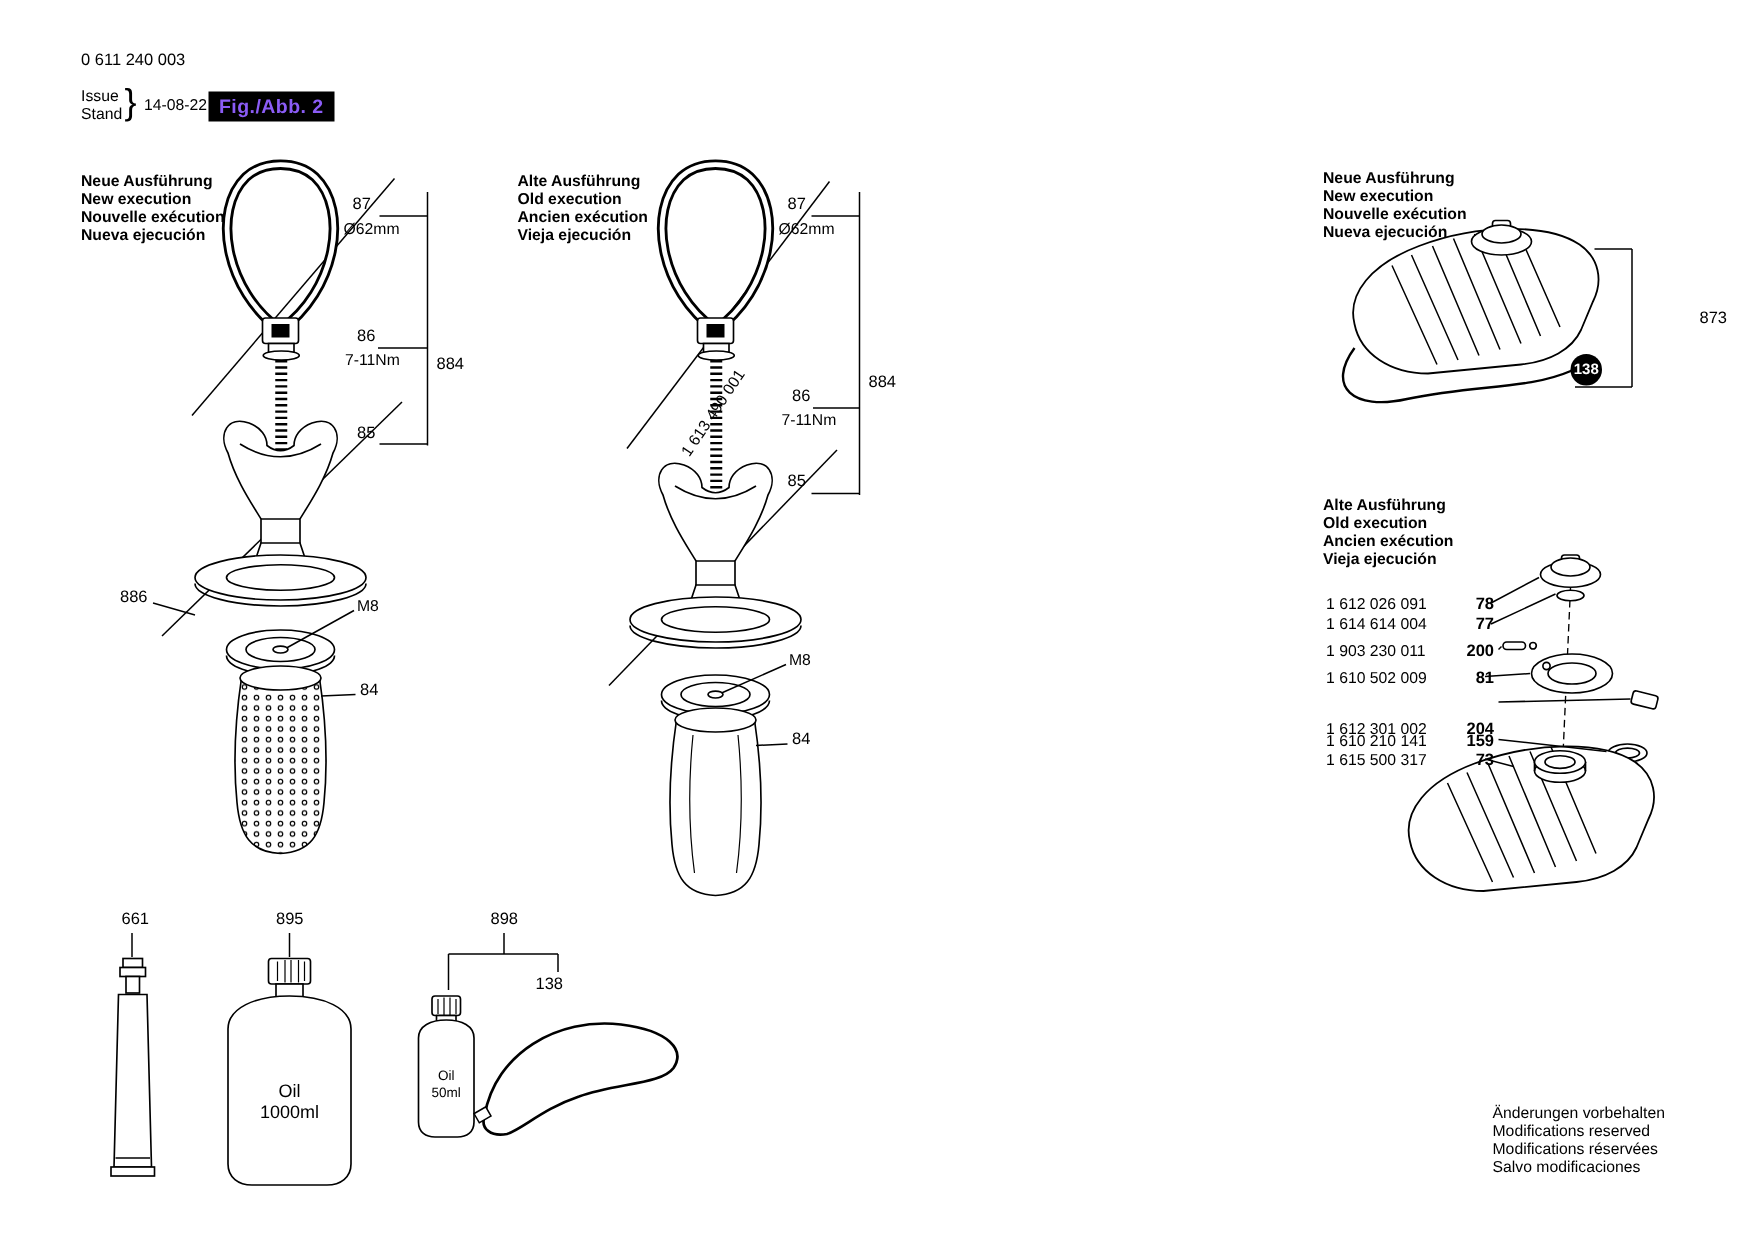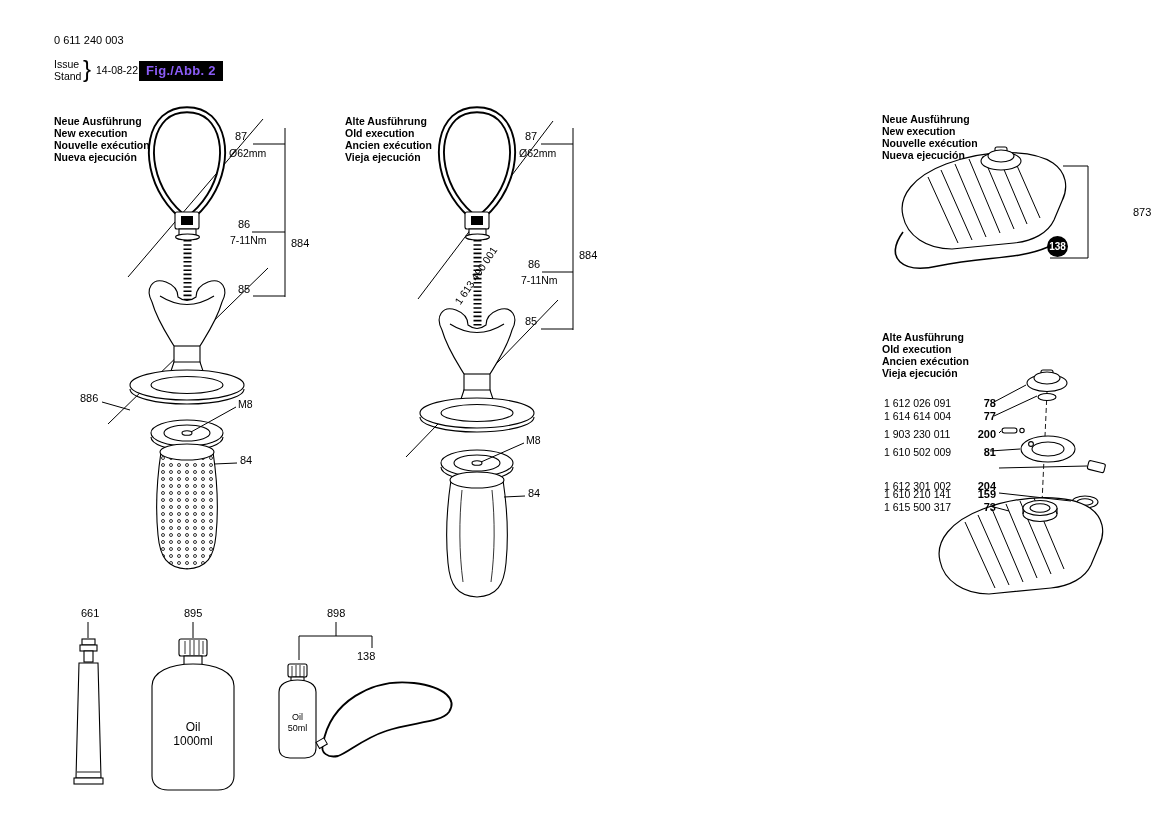--- a/index.html
+++ b/index.html
@@ -304,14 +304,20 @@
   <div class="abs s11 b" style="left:357px; top:650px;">138</div>
   <div class="abs center" style="left:163px; top:720px; width:60px; font-size:12px; line-height:14px;">
     <div>Oil</div>
     <div>1000ml</div>
   </div>
   <div class="abs center" style="left:282px; top:712px; width:31px; font-size:9px; line-height:11px;">
     <div>Oil</div>
     <div>50ml</div>
   </div>
 
+  <div class="abs s10" style="left:995px; top:736px;">
+    <div>Änderungen vorbehalten</div>
+    <div>Modifications reserved</div>
+    <div>Modifications réservées</div>
+    <div>Salvo modificaciones</div>
+  </div>
 
 </div>
 
 </body></html>

